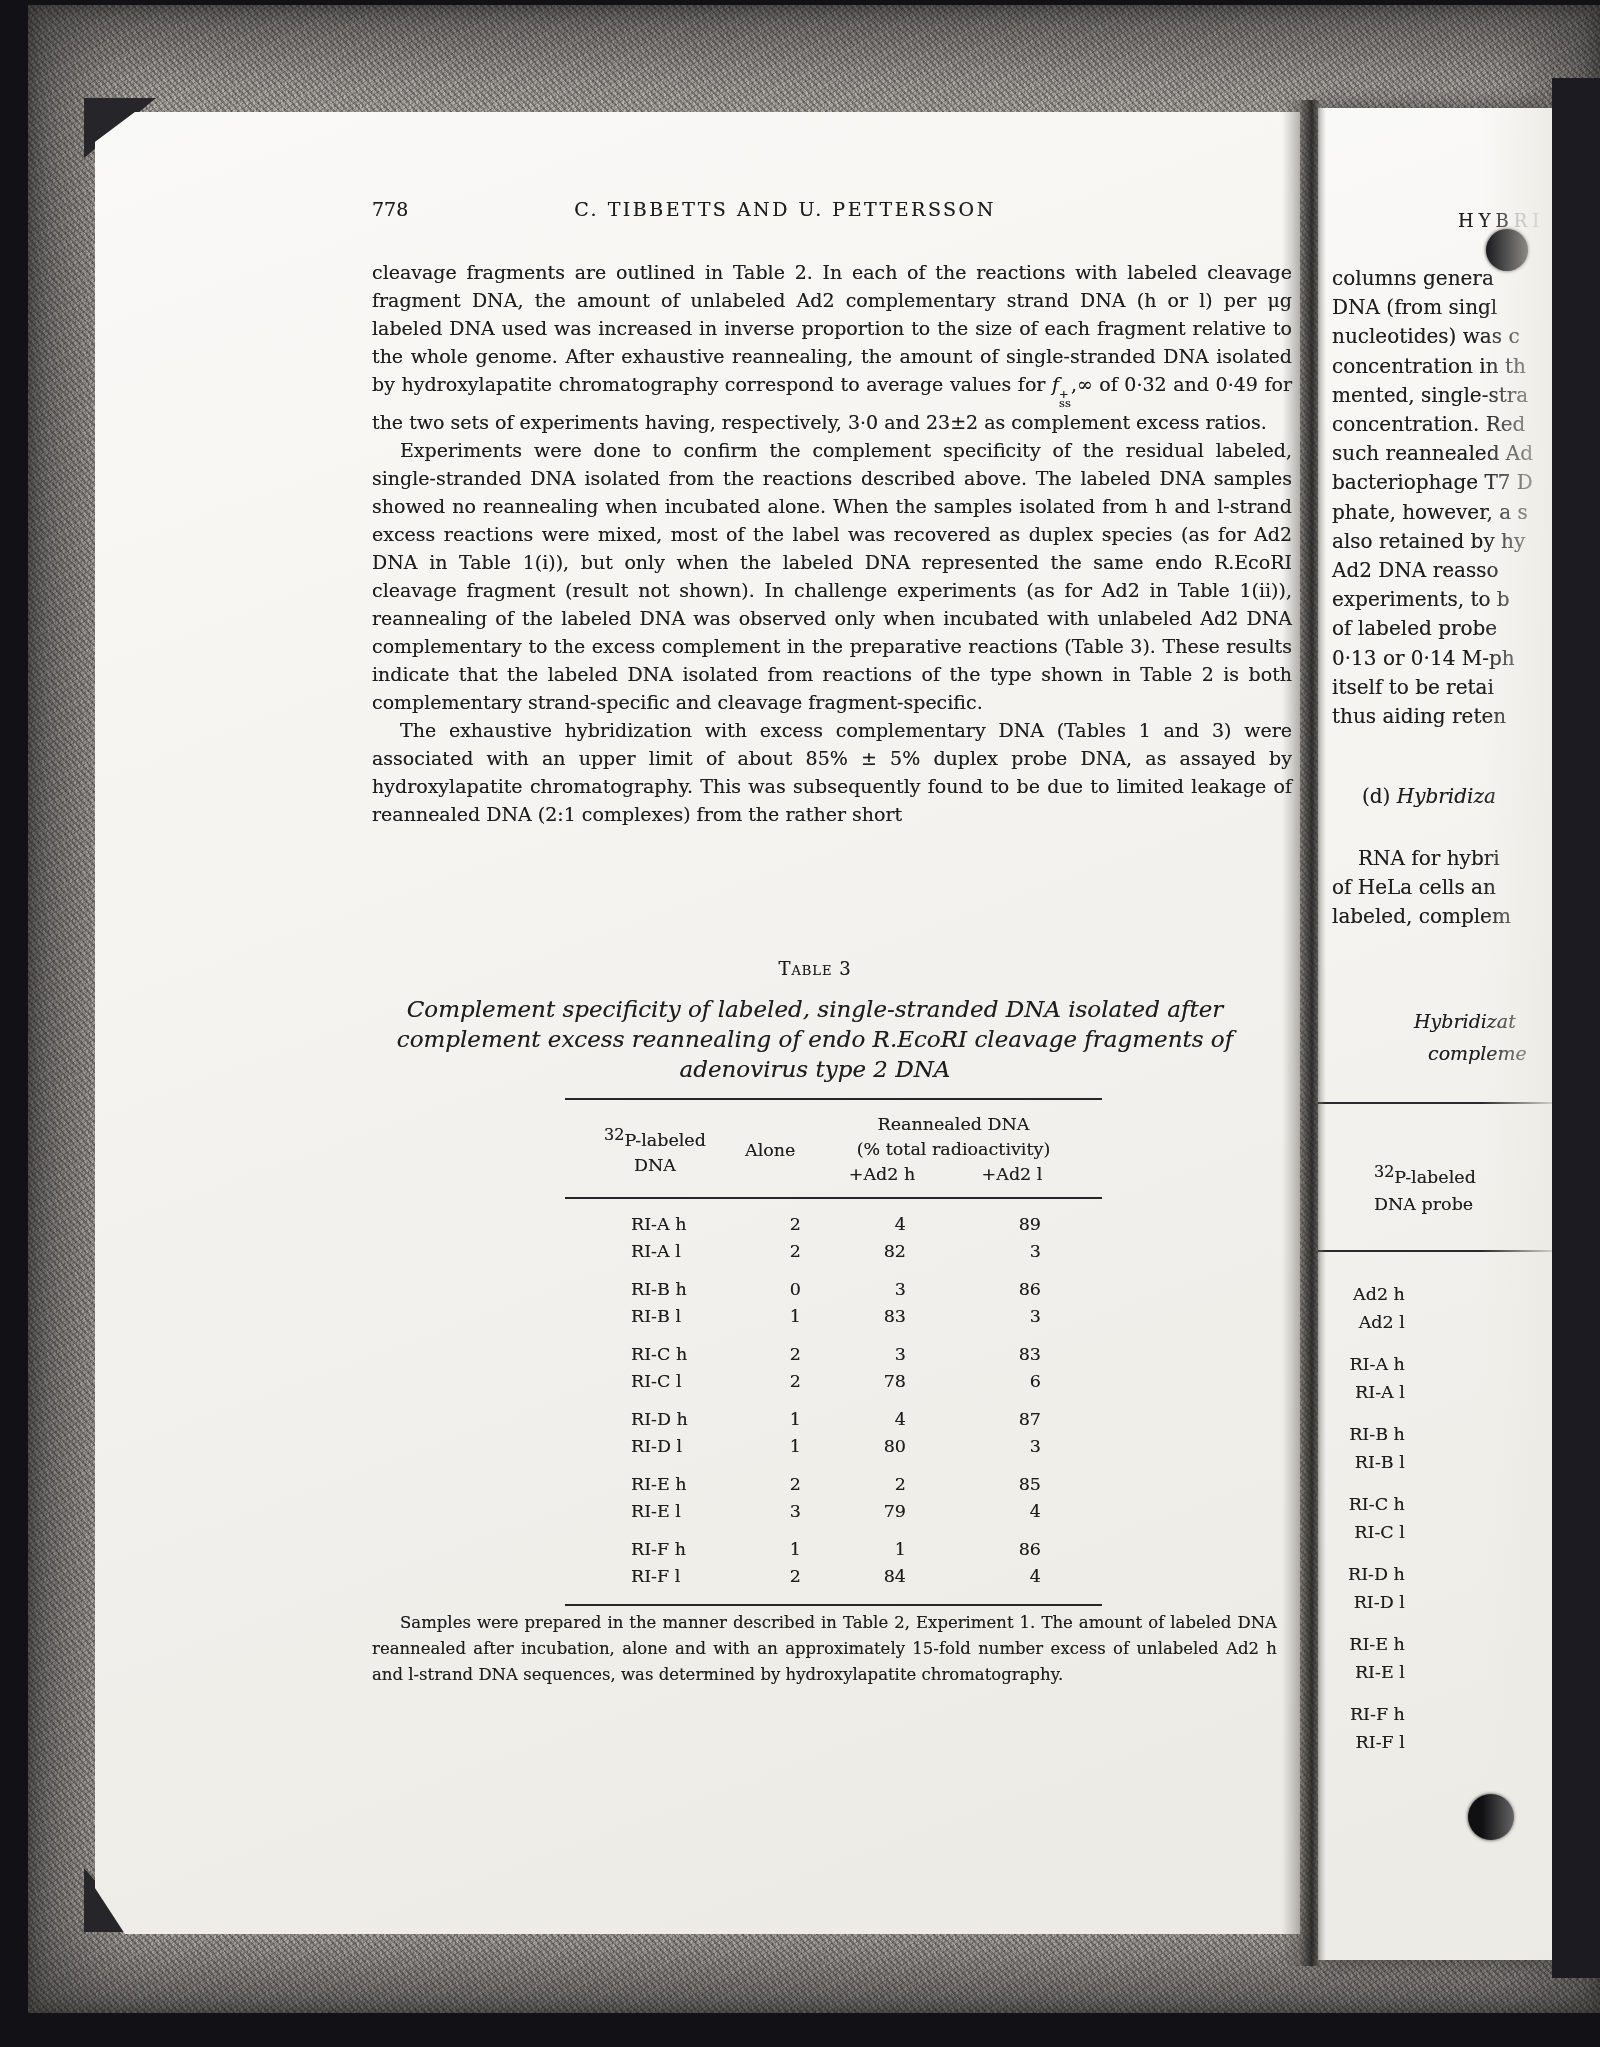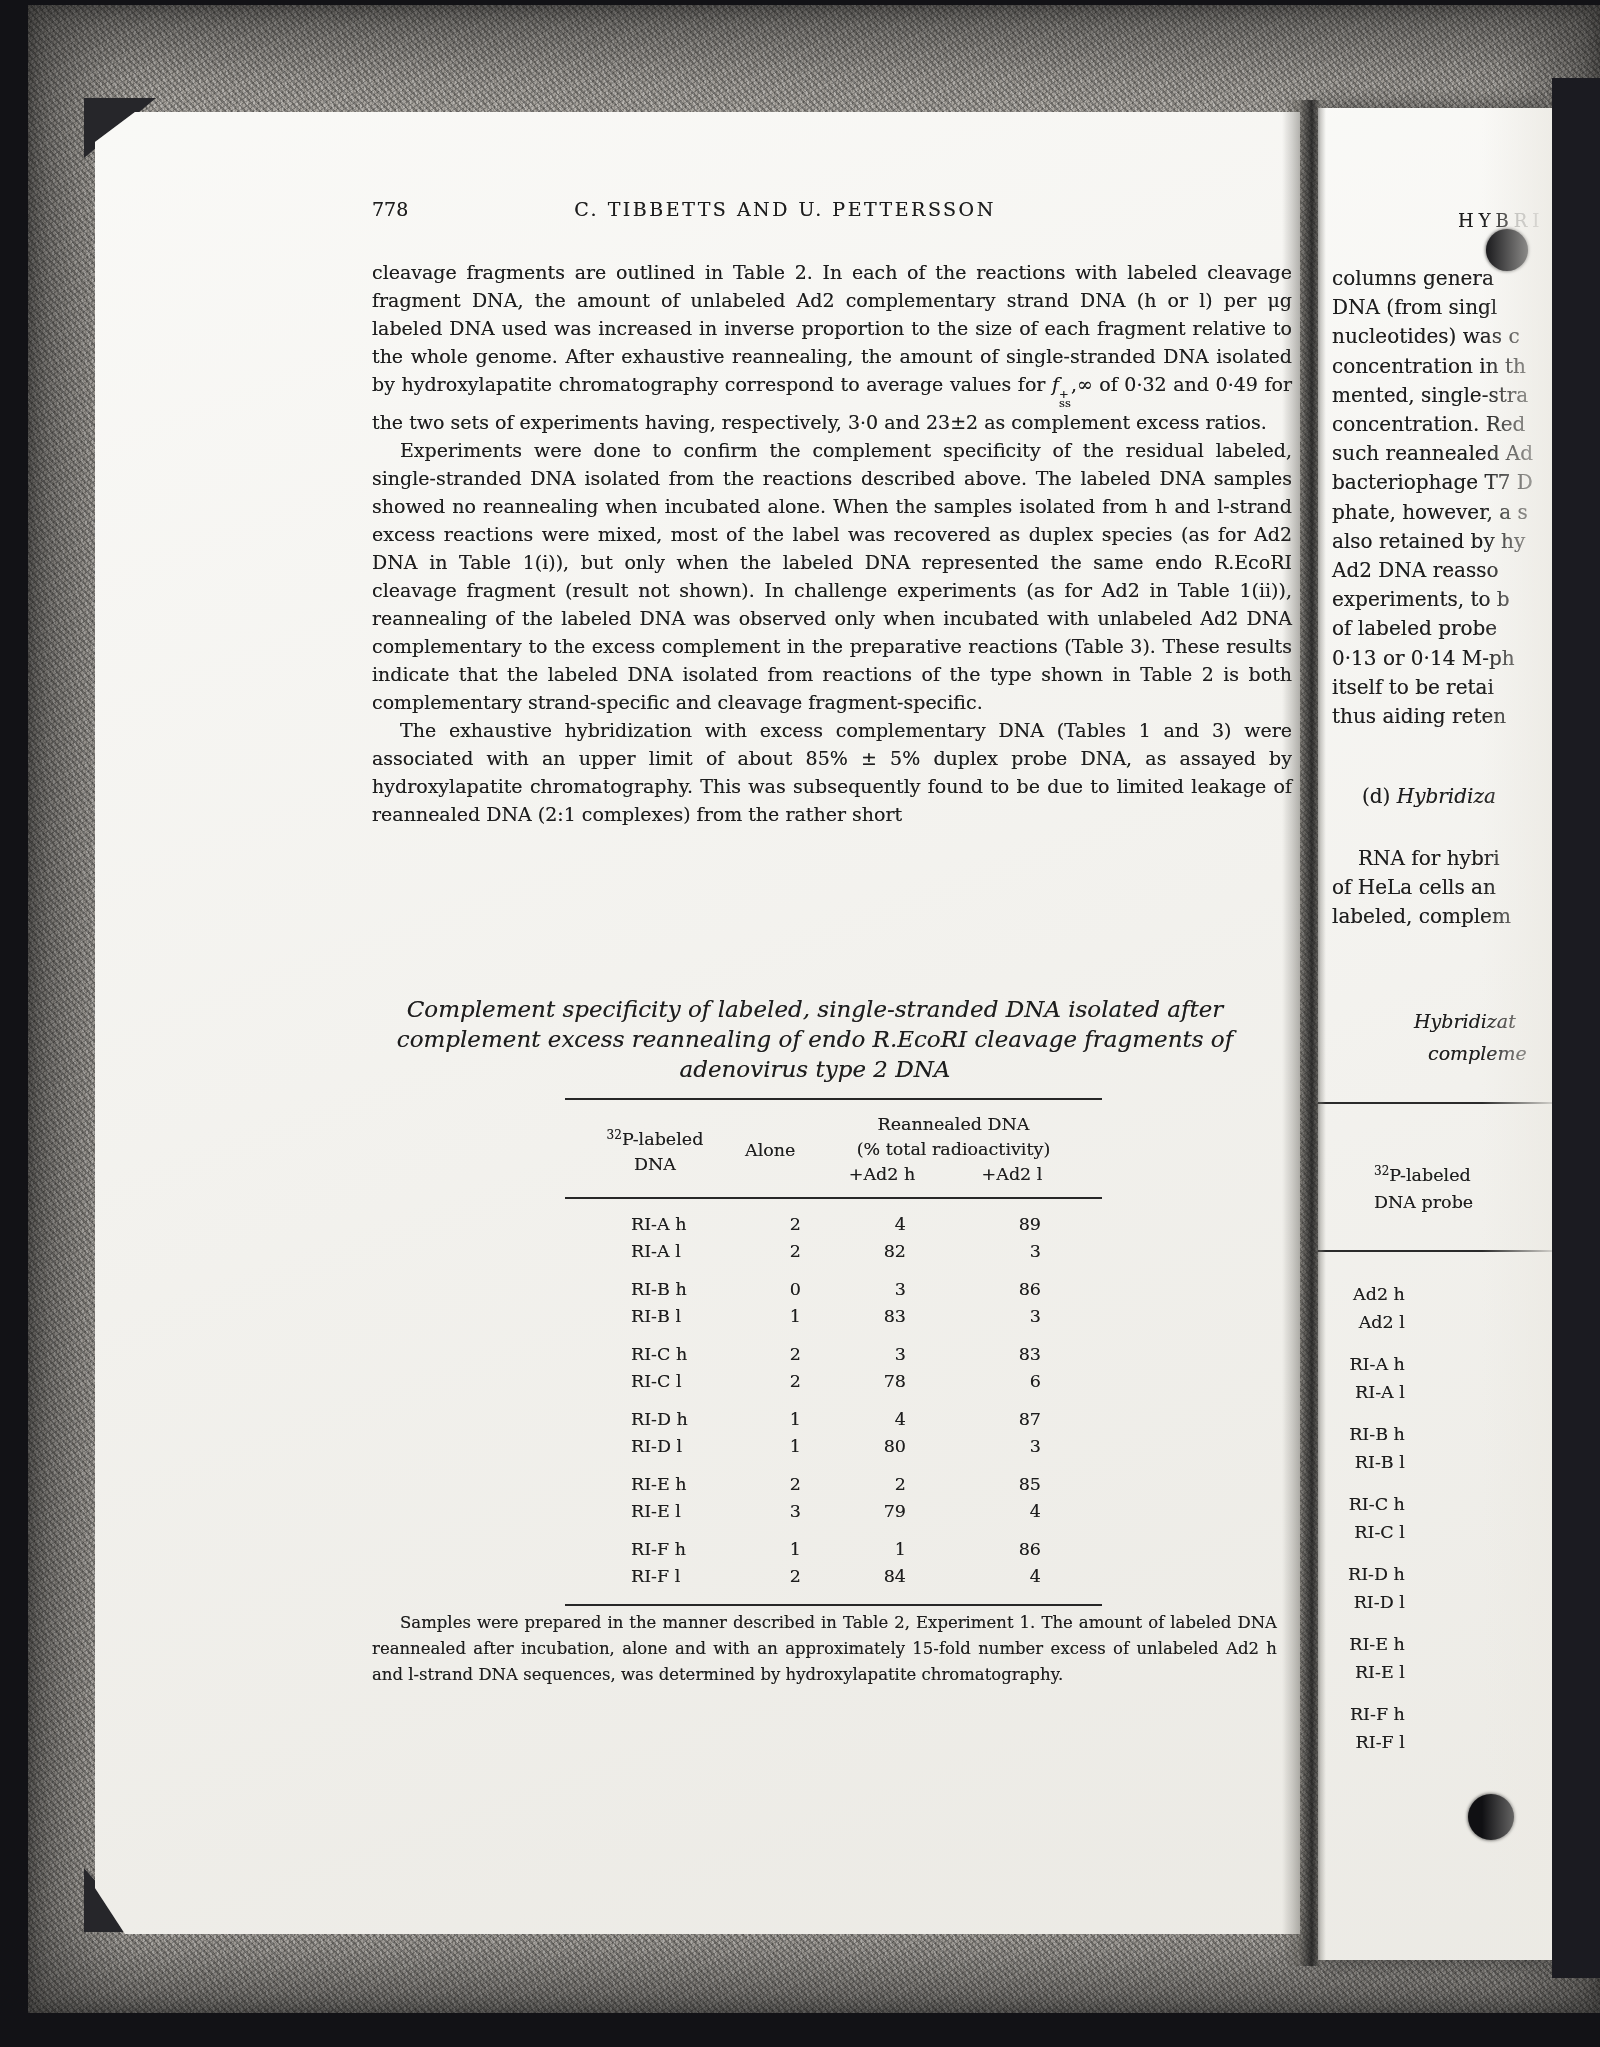--- a/index.html
+++ b/index.html
@@ -45,21 +45,21 @@
   .pg { text-shadow:0 0 .5px rgba(25,25,25,.55); }
   .pagenum { position:absolute; left:277px; top:86px; font-size:19px; }
   .runhead { position:absolute; left:235px; top:86px; width:910px; text-align:center;
     font-size:19px; letter-spacing:2.5px; }
   .bodytext { position:absolute; left:277px; top:146px; width:920px;
     font-size:19px; line-height:28px; text-align:justify; }
   .bodytext p.ind { text-indent:28px; }
   .fvar { font-style:italic; }
   .supsub { display:inline-flex; flex-direction:column; vertical-align:-7px;
     font-size:11.5px; line-height:9px; text-align:left; }
-  .sup { font-size:12px; vertical-align:6px;text-align:center; }
+  .sup { font-size:16px; vertical-align:6px;text-align:center; }
 
   .t3-title { position:absolute; left:270px; top:846px; width:900px; text-align:center;
     font-size:18px; font-variant:small-caps; letter-spacing:1px; }
   .t3-caption { position:absolute; left:270px; top:882px; width:900px; text-align:center;
     font-style:italic; font-size:23px; line-height:30px; }
 
   .t3-box { position:absolute; left:470px; top:986px; width:537px; font-size:17.5px; }
   .rule { height:2px; background:#272727; }
   .t3-head { display:grid; grid-template-columns:180px 60px 297px; align-items:center;
     padding:12px 0 10px 0; }
@@ -108,20 +108,21 @@
 
   <div class="bodytext">
     <p><span>cleavage fragments are outlined in Table 2. In each of the reactions with labeled cleavage fragment DNA, the amount of unlabeled Ad2 complementary strand DNA (h or l) per μg labeled DNA used was increased in inverse proportion to the size of each fragment relative to the whole genome. After exhaustive reannealing, the amount of single-stranded DNA isolated by hydroxylapatite chromatography correspond to average values for </span><span class="fvar">f</span><span class="supsub">
           <span>+</span>
           <span>ss</span>
         </span><span>,∞ of 0·32 and 0·49 for the two sets of experiments having, respectively, 3·0 and 23±2 as complement excess ratios.</span></p>
     <p class="ind">Experiments were done to confirm the complement specificity of the residual labeled, single-stranded DNA isolated from the reactions described above. The labeled DNA samples showed no reannealing when incubated alone. When the samples isolated from h and l-strand excess reactions were mixed, most of the label was recovered as duplex species (as for Ad2 DNA in Table 1(i)), but only when the labeled DNA represented the same endo R.EcoRI cleavage fragment (result not shown). In challenge experiments (as for Ad2 in Table 1(ii)), reannealing of the labeled DNA was observed only when incubated with unlabeled Ad2 DNA complementary to the excess complement in the preparative reactions (Table 3). These results indicate that the labeled DNA isolated from reactions of the type shown in Table 2 is both complementary strand-specific and cleavage fragment-specific.</p>
     <p class="ind">The exhaustive hybridization with excess complementary DNA (Tables 1 and 3) were associated with an upper limit of about 85% ± 5% duplex probe DNA, as assayed by hydroxylapatite chromatography. This was subsequently found to be due to limited leakage of reannealed DNA (2:1 complexes) from the rather short</p>
   </div>
 
+  <div class="t3-title">Table 3</div>
   <div class="t3-caption">
     <div>Complement specificity of labeled, single-stranded DNA isolated after</div>
     <div>complement excess reannealing of endo R.EcoRI cleavage fragments of</div>
     <div>adenovirus type 2 DNA</div>
   </div>
 
   <div class="t3-box">
     <div class="rule"></div>
     <div class="t3-head">
       <div class="h-probe">

